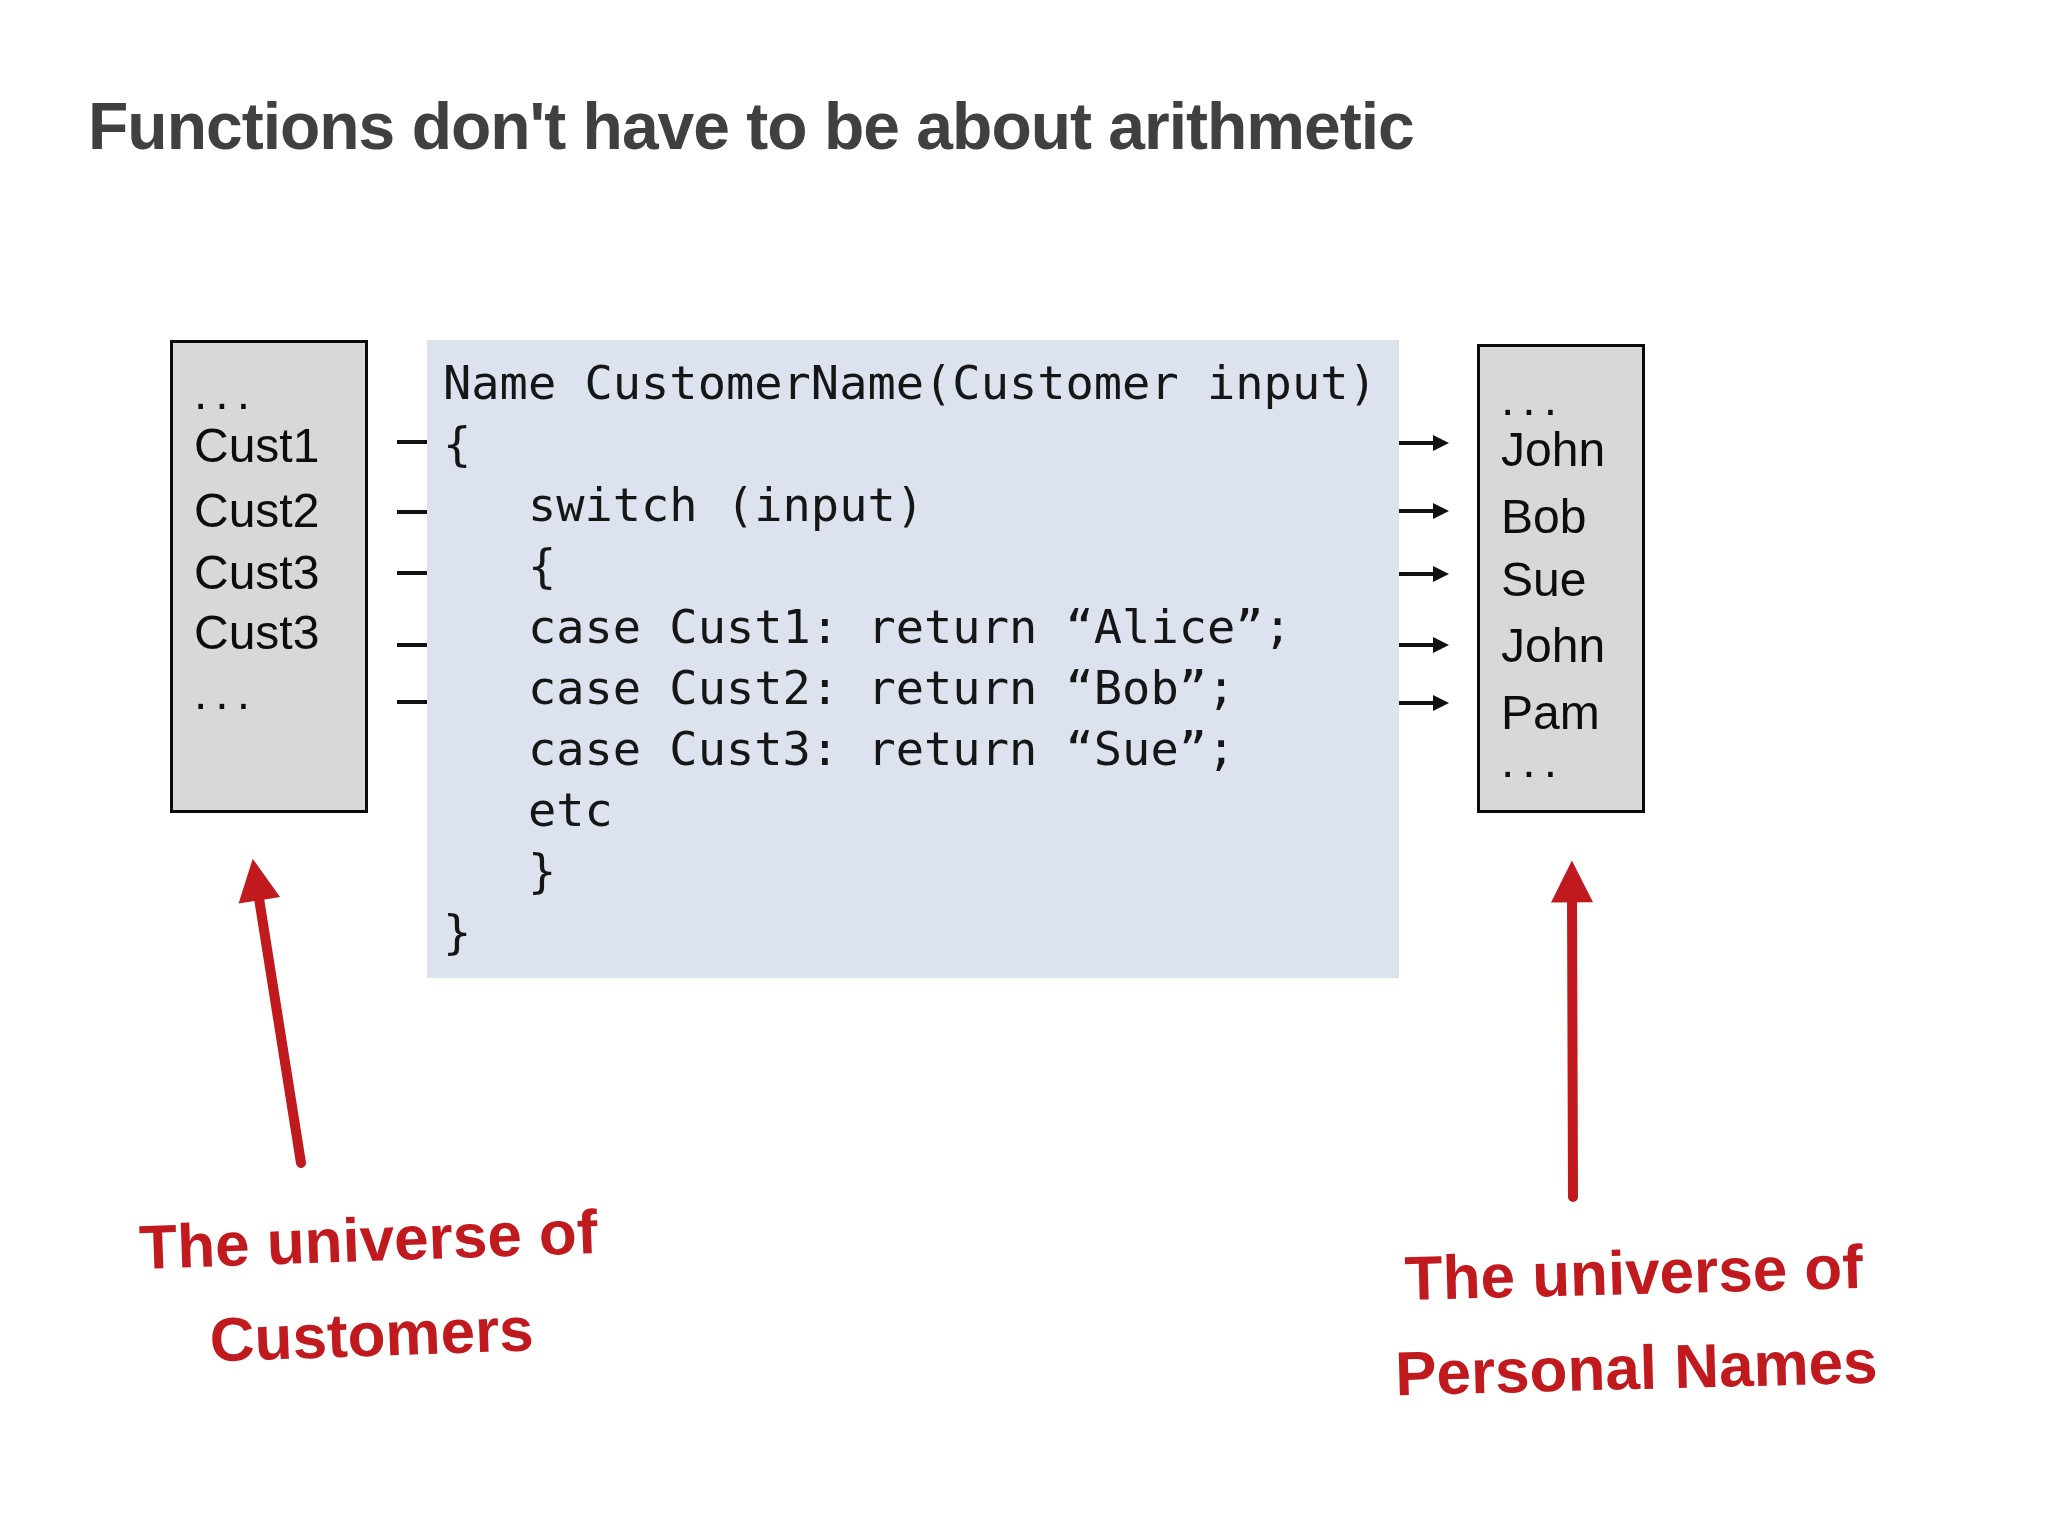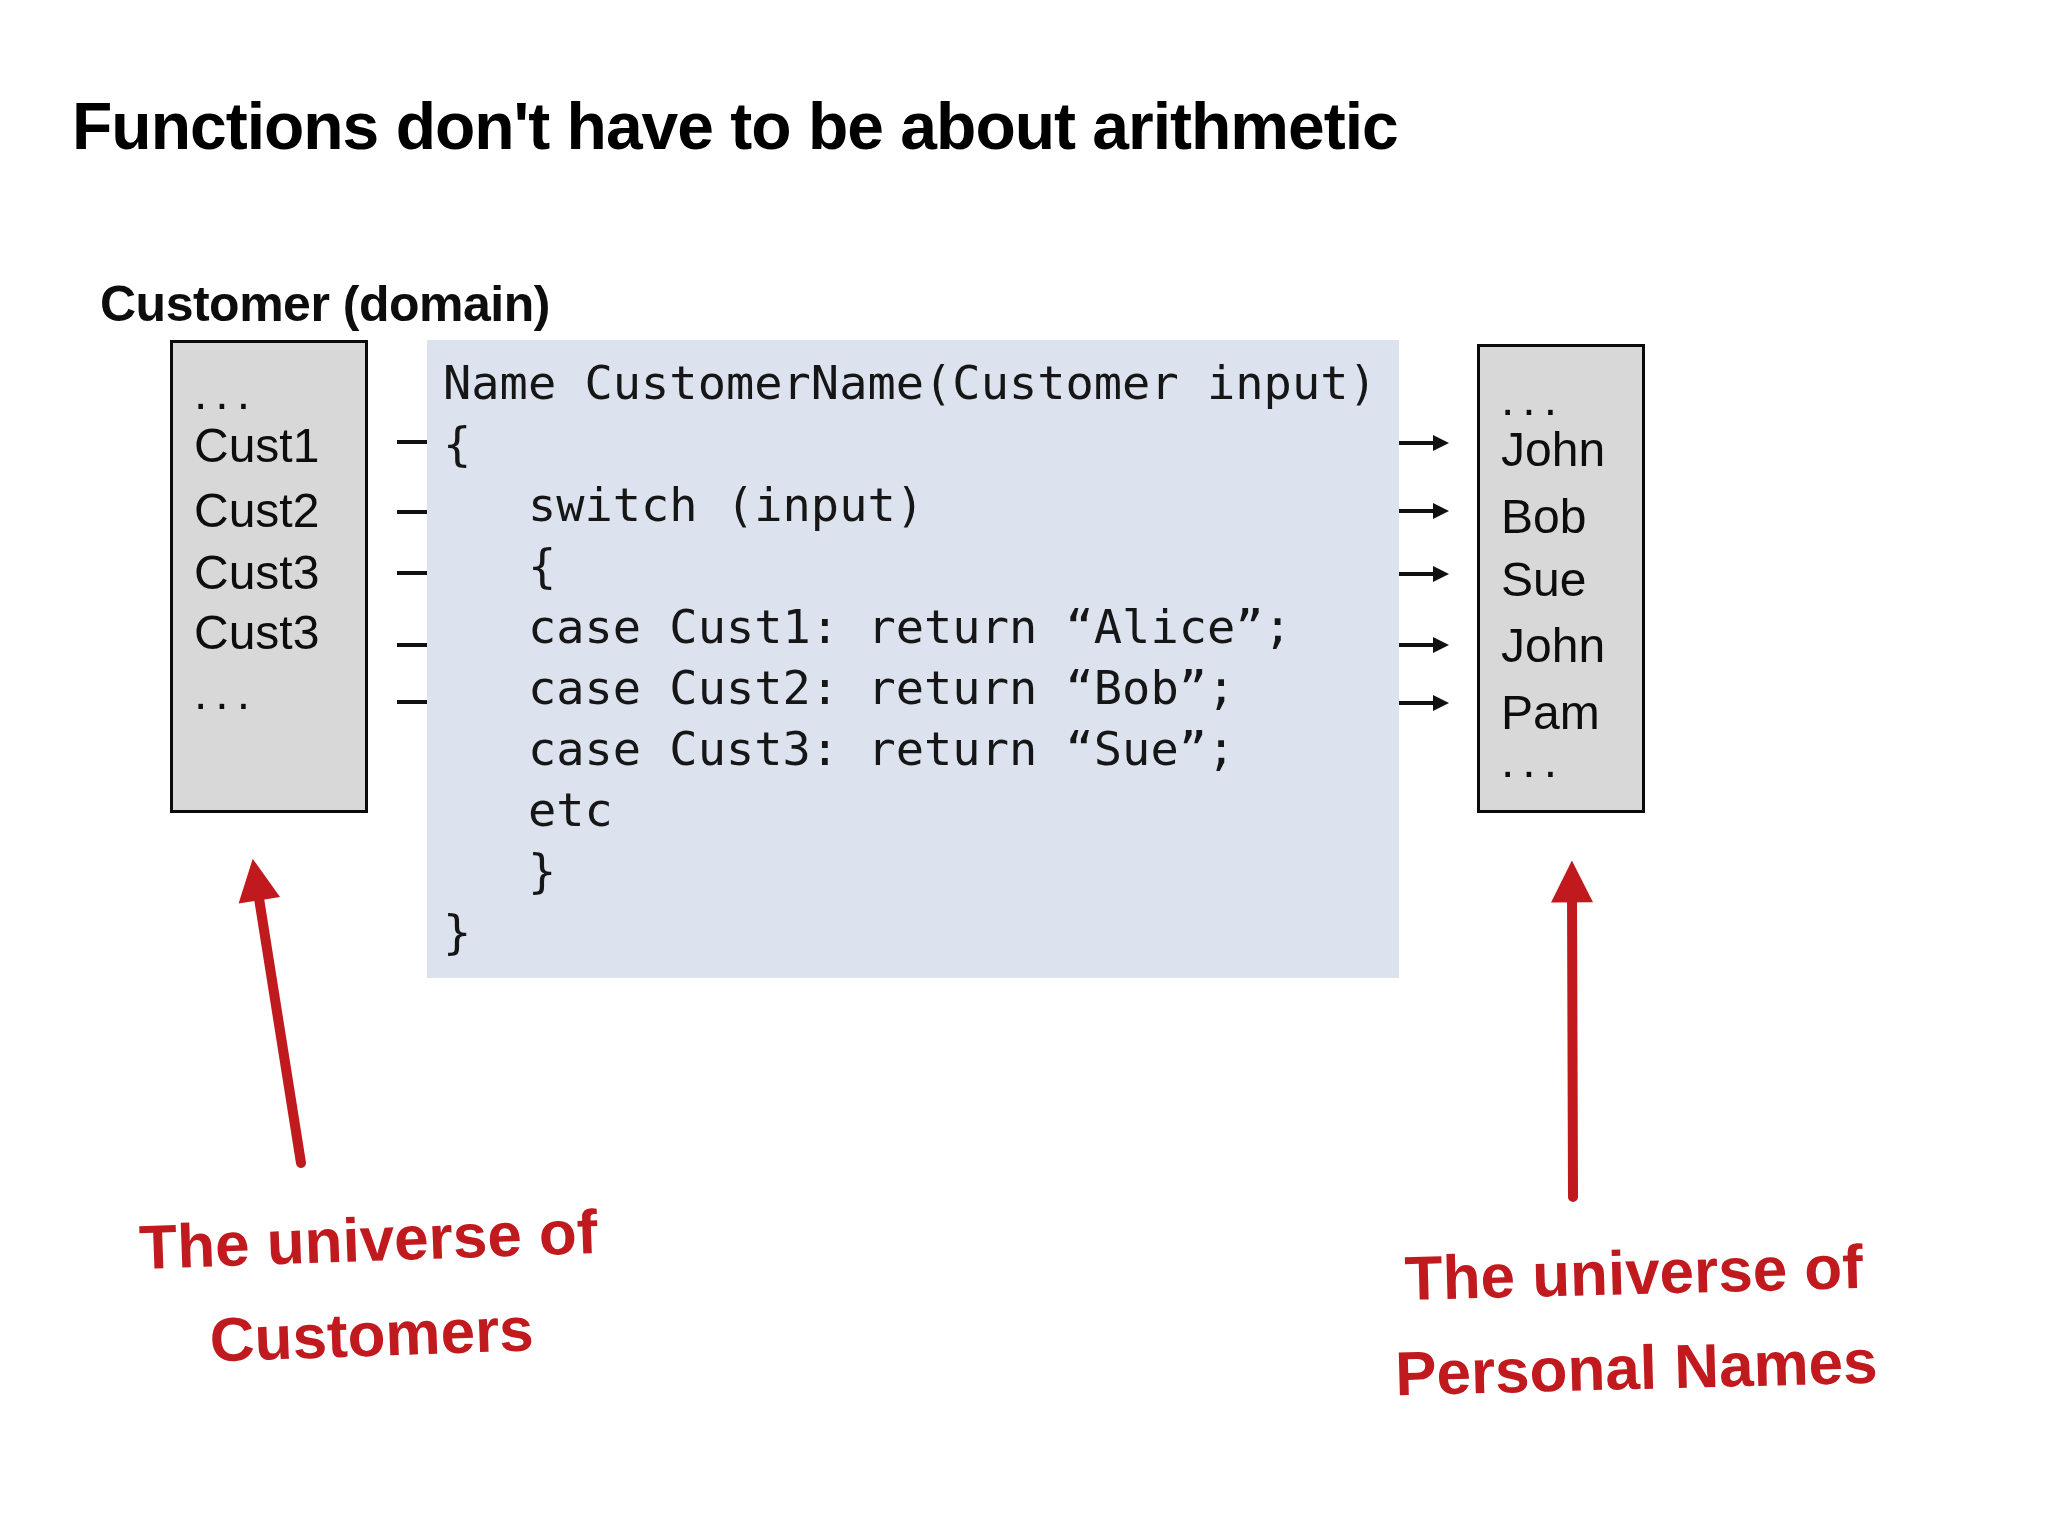--- a/index.html
+++ b/index.html
@@ -1,21 +1,21 @@
 <!DOCTYPE html>
 <html><head>
 <meta charset="utf-8">
 <style>
   html,body{margin:0;padding:0;background:#ffffff;}
   #slide{position:relative;width:2048px;height:1536px;background:#ffffff;overflow:hidden;
          font-family:"Liberation Sans",sans-serif;}
 
   
-  .slide-title{position:absolute;left:72px;top:42px;font-size:66px;line-height:72px;
-               font-weight:bold;color:#000000;letter-spacing:-1px;white-space:nowrap;margin-top:48px;}
+  .slide-title{position:absolute;left:88px;top:42px;font-size:66px;line-height:72px;
+               font-weight:bold;color:#404040;letter-spacing:-1px;white-space:nowrap;margin-top:48px;}
 
   
   .col-label{position:absolute;top:276px;font-size:50px;line-height:56px;font-weight:bold;
              color:#0d0d0d;white-space:nowrap;letter-spacing:-0.5px;}
   #domain-label{left:100px;}
   #codomain-label{left:1420px;}
 
   
   .set-box{position:absolute;background:#d8d8d8;border:3px solid #0a0a0a;box-sizing:border-box;}
   #domain-box{left:170px;top:340px;width:198px;height:473px;}
@@ -47,21 +47,20 @@
 
   #red-arrows{position:absolute;left:0;top:0;width:2048px;height:1536px;pointer-events:none;}
 </style>
 </head>
 <body>
 
 <div id="slide">
 
   <h1 class="slide-title">Functions don't have to be about arithmetic</h1>
 
-  <div class="col-label" id="domain-label">Customer (domain)</div>
 
   <div class="set-box" id="domain-box">
     <span class="item ellipsis" style="top:22px">...</span>
     <span class="item" style="top:75px">Cust1</span>
     <span class="item" style="top:140px">Cust2</span>
     <span class="item" style="top:202px">Cust3</span>
     <span class="item" style="top:262px">Cust3</span>
     <span class="item ellipsis" style="top:322px">...</span>
   </div>
 

